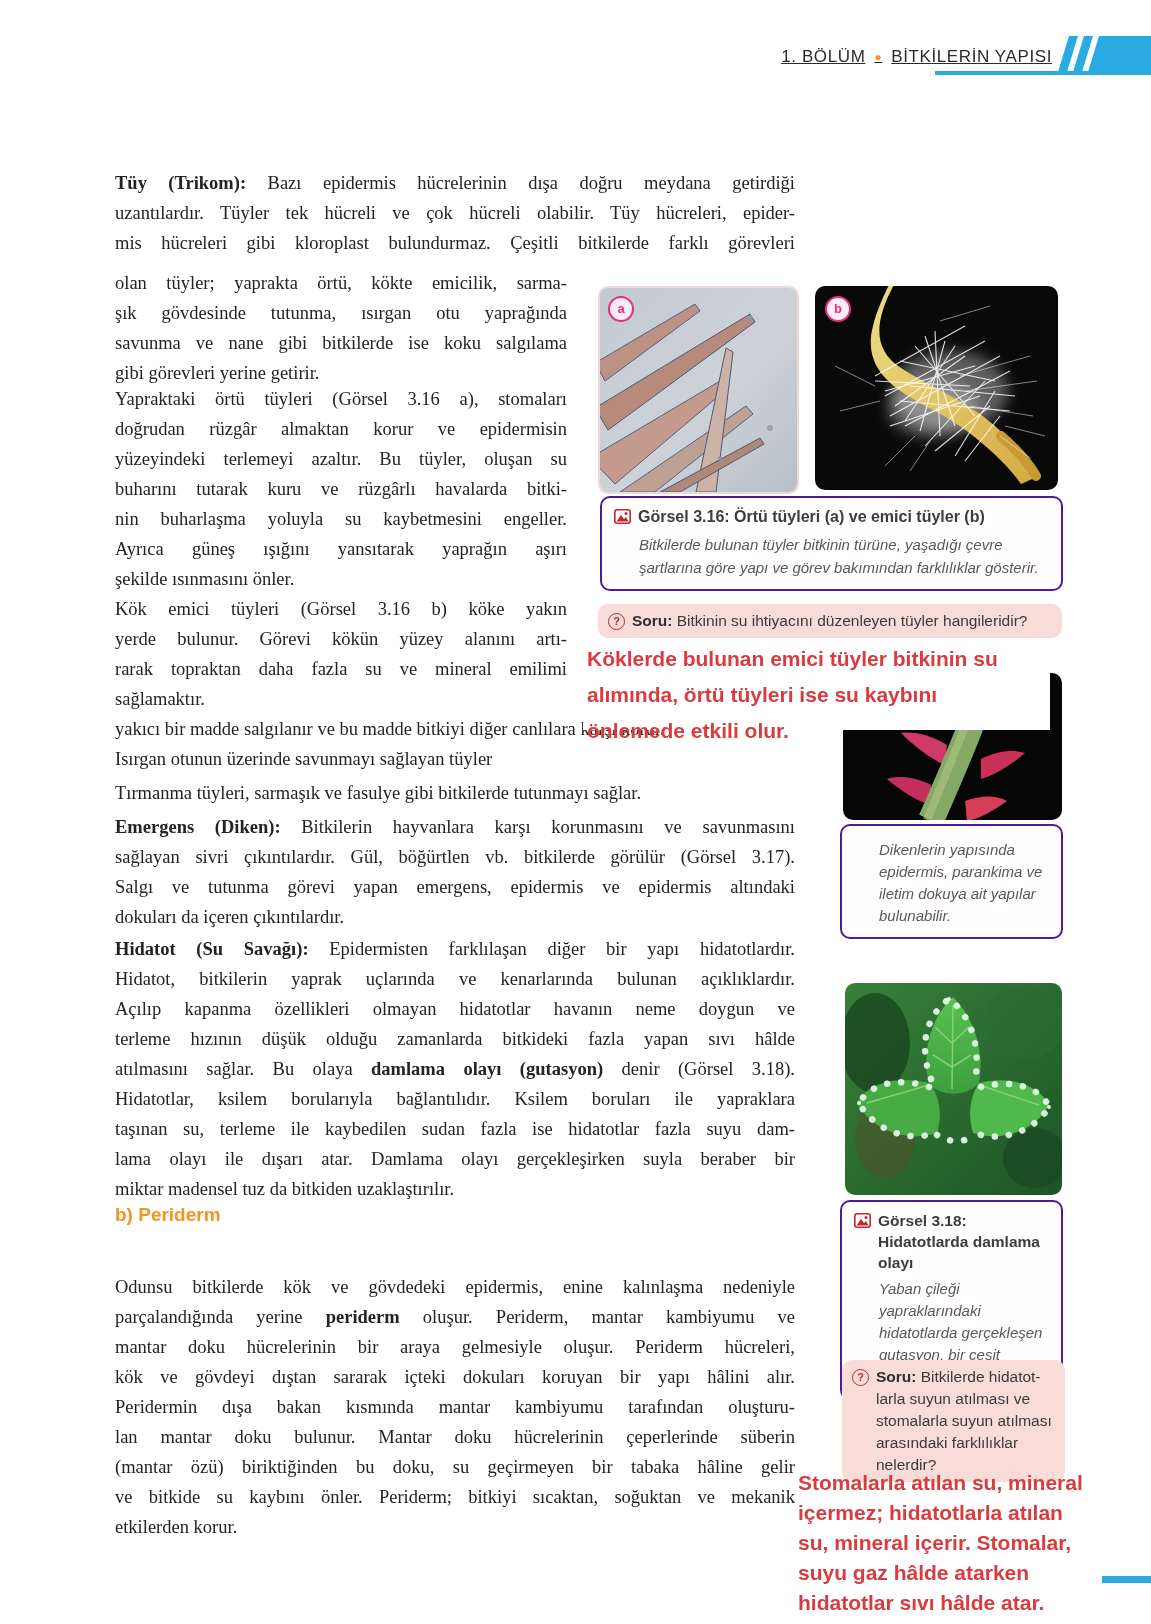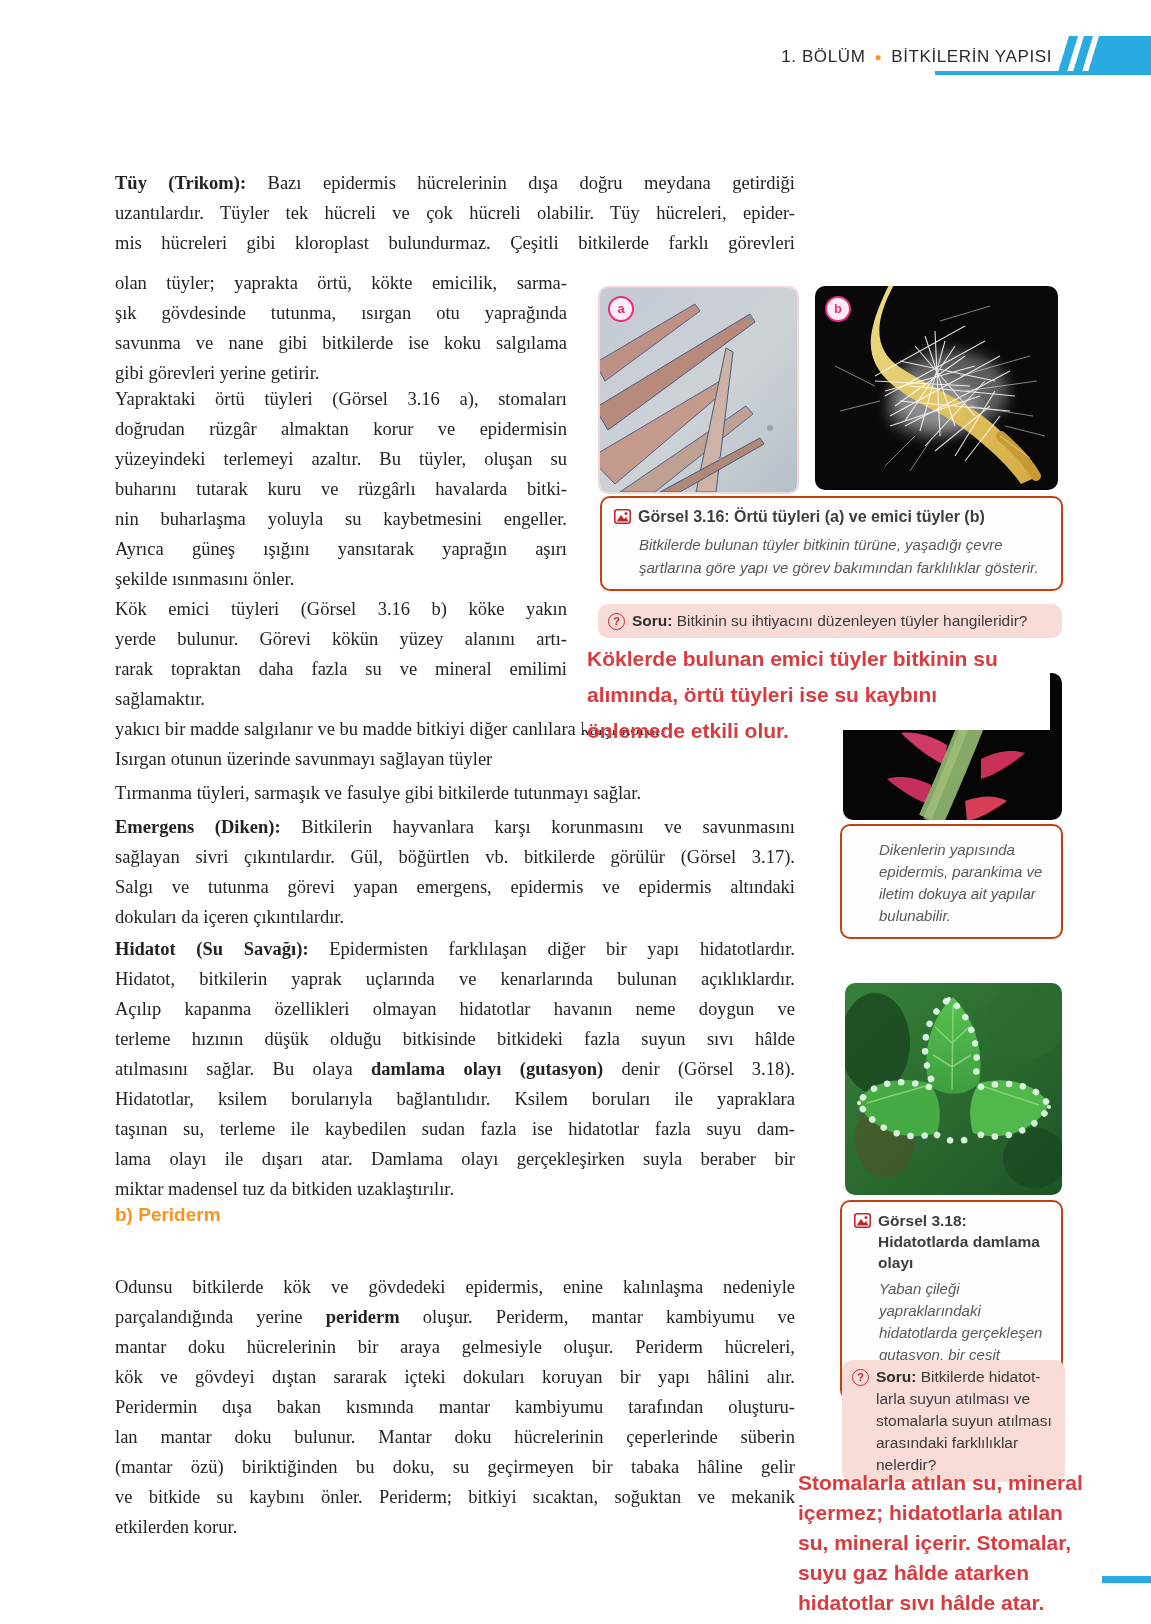--- a/index.html
+++ b/index.html
@@ -1,37 +1,37 @@
 <!DOCTYPE html>
 <html><head>
 <meta charset="utf-8">
 <style>
   html,body{margin:0;padding:0;background:#e8e8e8;}
   .page{position:relative;width:1151px;height:1624px;background:#ffffff;overflow:hidden;
         font-family:"Liberation Sans",sans-serif;}
   
   .hdr{position:absolute;top:47px;right:99px;display:flex;align-items:center;gap:9px;
-       font:500 17px "Liberation Sans",sans-serif;color:#2b2b2b;letter-spacing:.6px;}
+       font:500 17px "Liberation Sans",sans-serif;color:#2b2b2b;letter-spacing:.6px;text-decoration:underline;}
   .hdr .dot{color:#f7941d;font-size:12px;line-height:1;}
   .hdr-slashes{position:absolute;top:36px;left:1058px;}
   .hdr-line{position:absolute;top:71px;left:935px;width:216px;height:4px;background:#29abe2;}
   
   .para{position:absolute;left:115px;font-family:"Liberation Serif",serif;
         font-size:18.5px;line-height:30px;color:#232323;}
   .para .line{text-align:left;}
   .para .line.j{text-align:justify;text-align-last:justify;}
   .para b{font-weight:700;}
   .heading-orange{position:absolute;left:115px;font:700 19px "Liberation Sans",sans-serif;color:#f7941d;}
   
   .img-frame{position:absolute;border-radius:10px;overflow:hidden;}
   .badge{position:absolute;width:22px;height:22px;border-radius:50%;background:#fdeef6;
          border:2.5px solid #ec2d7d;color:#ec2d7d;font:700 13px/22px "Liberation Sans",sans-serif;
          text-align:center;z-index:3;}
   
-  .cap-box{position:absolute;background:#fffdfd;border:2px solid #c2410c;border-radius:10px;
+  .cap-box{position:absolute;background:#fffdfd;border:2px solid #4c1d95;border-radius:10px;
            padding:8px 10px 10px 12px;box-sizing:border-box;z-index:1;}
   .cap-title{display:flex;gap:7px;font:700 16px/22px "Liberation Sans",sans-serif;color:#3d3d3d;}
   .cap-title .pic{flex:0 0 auto;margin-top:3px;}
   .cap-text{font:italic 15px/23px "Liberation Sans",sans-serif;color:#58585a;margin:5px 0 0 25px;}
   
   .q-box{position:absolute;background:#f9dcd8;border-radius:10px;padding:6px 10px;box-sizing:border-box;
          display:flex;gap:7px;font:15.5px/22px "Liberation Sans",sans-serif;color:#3a3a3a;z-index:1;}
   .q-icon{flex:0 0 auto;width:15px;height:15px;border:1.7px solid #bb2a31;border-radius:50%;
           color:#bb2a31;font:700 11px/15px "Liberation Sans",sans-serif;text-align:center;margin-top:3px;}
   .q-label{font-weight:700;color:#2f2f2f;}
@@ -97,21 +97,21 @@
   <div class="para" style="top:812px;width:680px;">
       <div class="line j"><span></span><b>Emergens (Diken):</b><span> Bitkilerin hayvanlara karşı korunmasını ve savunmasını</span></div>
       <div class="line j"><span>sağlayan sivri çıkıntılardır. Gül, böğürtlen vb. bitkilerde görülür (Görsel 3.17).</span></div>
       <div class="line j"><span>Salgı ve tutunma görevi yapan emergens, epidermis ve epidermis altındaki</span></div>
       <div class="line"><span>dokuları da içeren çıkıntılardır.</span></div>
     </div>
   <div class="para" style="top:934px;width:680px;">
       <div class="line j"><span></span><b>Hidatot (Su Savağı):</b><span> Epidermisten farklılaşan diğer bir yapı hidatotlardır.</span></div>
       <div class="line j"><span>Hidatot, bitkilerin yaprak uçlarında ve kenarlarında bulunan açıklıklardır.</span></div>
       <div class="line j"><span>Açılıp kapanma özellikleri olmayan hidatotlar havanın neme doygun ve</span></div>
-      <div class="line j"><span>terleme hızının düşük olduğu bitkisinde bitkideki fazla suyun sıvı hâlde</span></div>
+      <div class="line j"><span>terleme hızının düşük olduğu zamanlarda bitkideki fazla yapan sıvı hâlde</span></div>
       <div class="line j"><span>atılmasını sağlar. Bu olaya </span><b>damlama olayı (gutasyon)</b><span> denir (Görsel 3.18).</span></div>
       <div class="line j"><span>Hidatotlar, ksilem borularıyla bağlantılıdır. Ksilem boruları ile yapraklara</span></div>
       <div class="line j"><span>taşınan su, terleme ile kaybedilen sudan fazla ise hidatotlar fazla suyu dam-</span></div>
       <div class="line j"><span>lama olayı ile dışarı atar. Damlama olayı gerçekleşirken suyla beraber bir</span></div>
       <div class="line"><span>miktar madensel tuz da bitkiden uzaklaştırılır.</span></div>
     </div>
   <div class="heading-orange" style="top:1204px;">b) Periderm</div>
   <div class="para" style="top:1272px;width:680px;">
       <div class="line j"><span>Odunsu bitkilerde kök ve gövdedeki epidermis, enine kalınlaşma nedeniyle</span></div>
       <div class="line j"><span>parçalandığında yerine </span><b>periderm</b><span> oluşur. Periderm, mantar kambiyumu ve</span></div>

